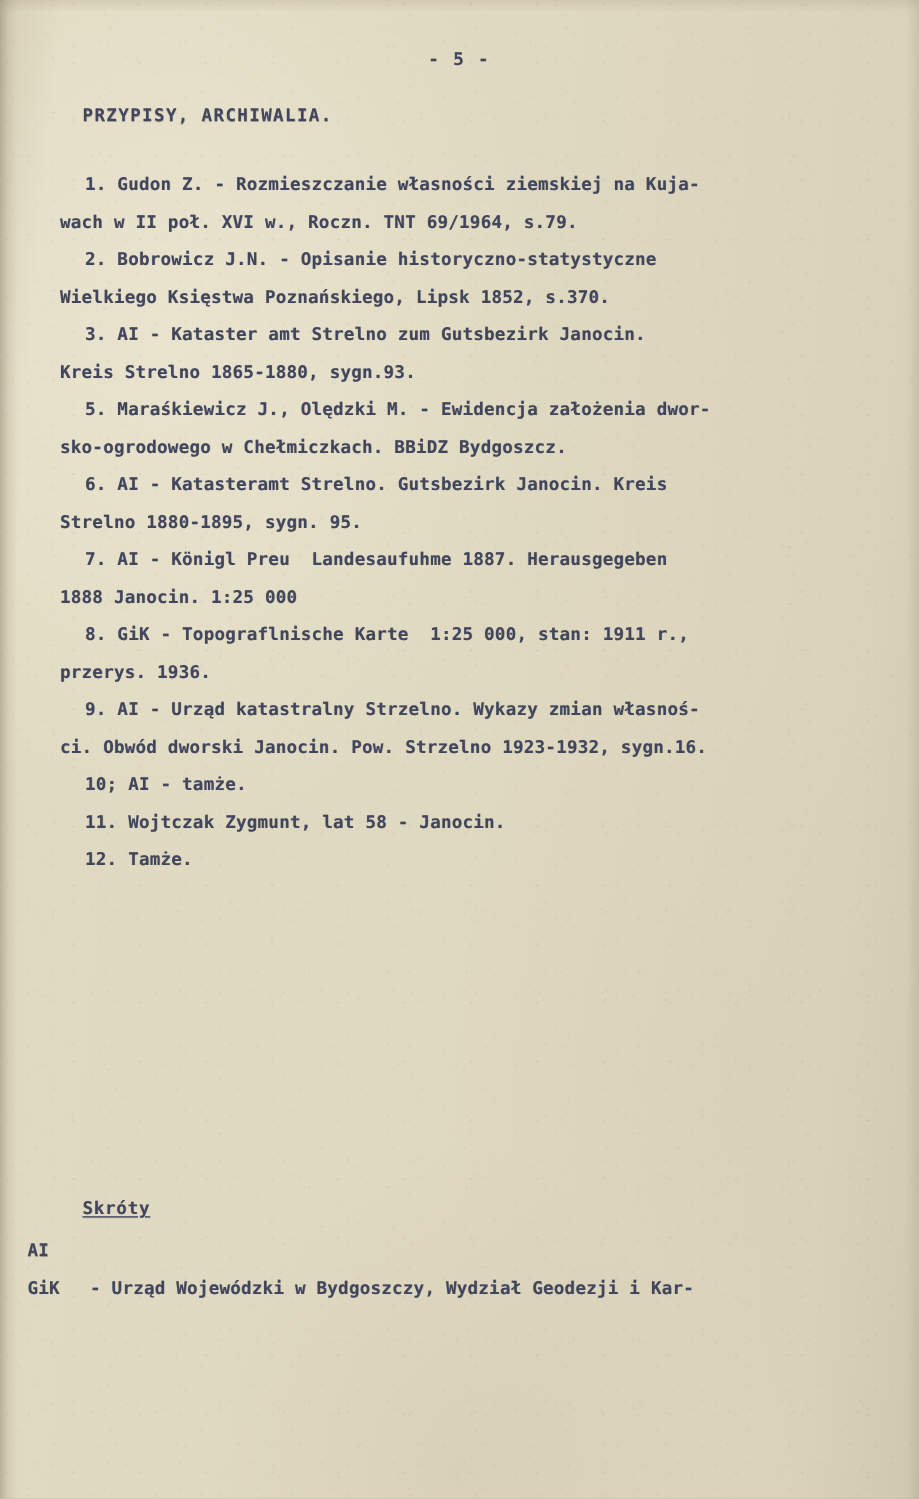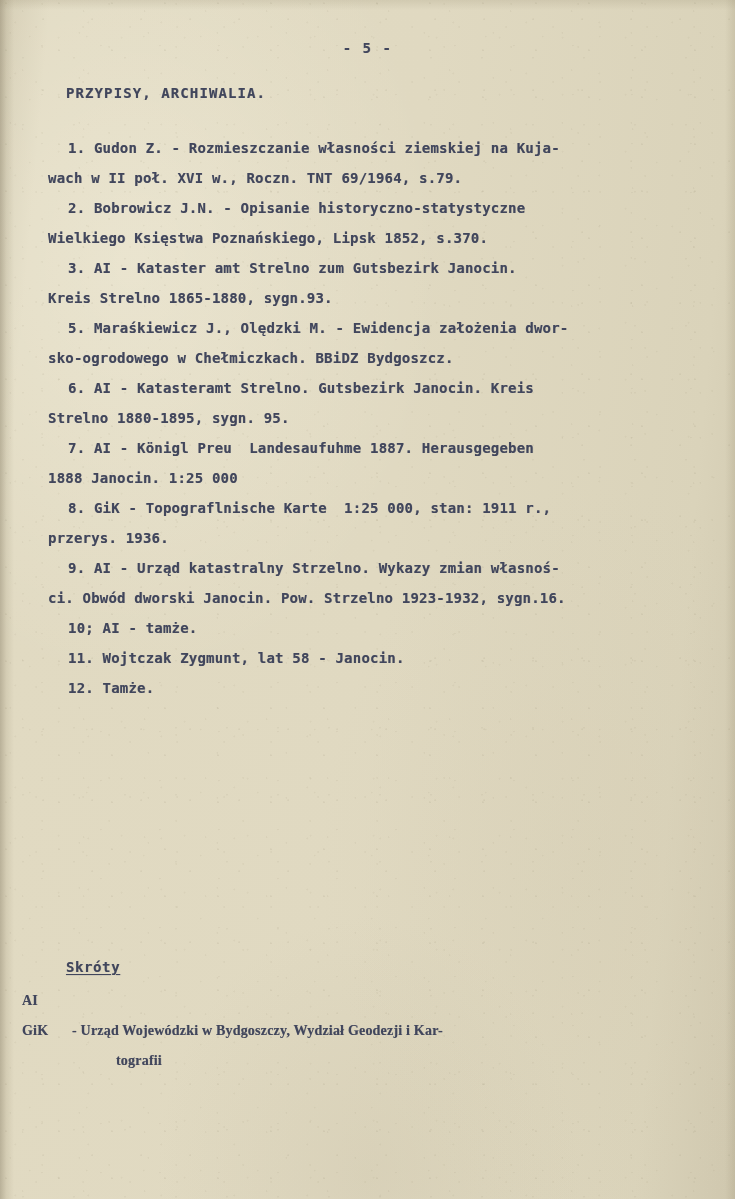--- a/index.html
+++ b/index.html
@@ -128,23 +128,22 @@
   }
 
   .abbrev-list {
     position: absolute;
     top: 986px;
     left: 0;
     width: 735px;
   }
   .abbrev {
     display: flex;
-    align-items: flex-start;
+    align-items: flex-end;
     padding: 0 34px 0 22px;
-    font-family: Liberation Serif, serif;
   }
   .abbrev-key {
     flex: 0 0 auto;
     min-width: 44px;
     white-space: pre;
   }
   .abbrev-def {
     flex: 1 1 auto;
     text-indent: 0;
     padding-left: 6px;
@@ -195,19 +194,19 @@
     <div class="tw abbrev-heading">Skróty</div>
 
     <div class="abbrev-list">
 
       <div class="tw abbrev">
         <span class="abbrev-key">AI</span>
       </div>
 
       <div class="tw abbrev">
         <span class="abbrev-key">GiK</span>
-        <span class="abbrev-def"><span>-</span> <span>Urząd Wojewódzki w Bydgoszczy, Wydział Geodezji i Kar-</span><span class="abbrev-cont">tografii</span></span>
+        <span class="abbrev-def"><span>-</span> <span>Urząd Wojewódzki w Bydgoszczy, Wydział Geodezji i Kar-</span></span>
       </div>
 
     </div>
 
   </div>
 </div>
 
 </body></html>

